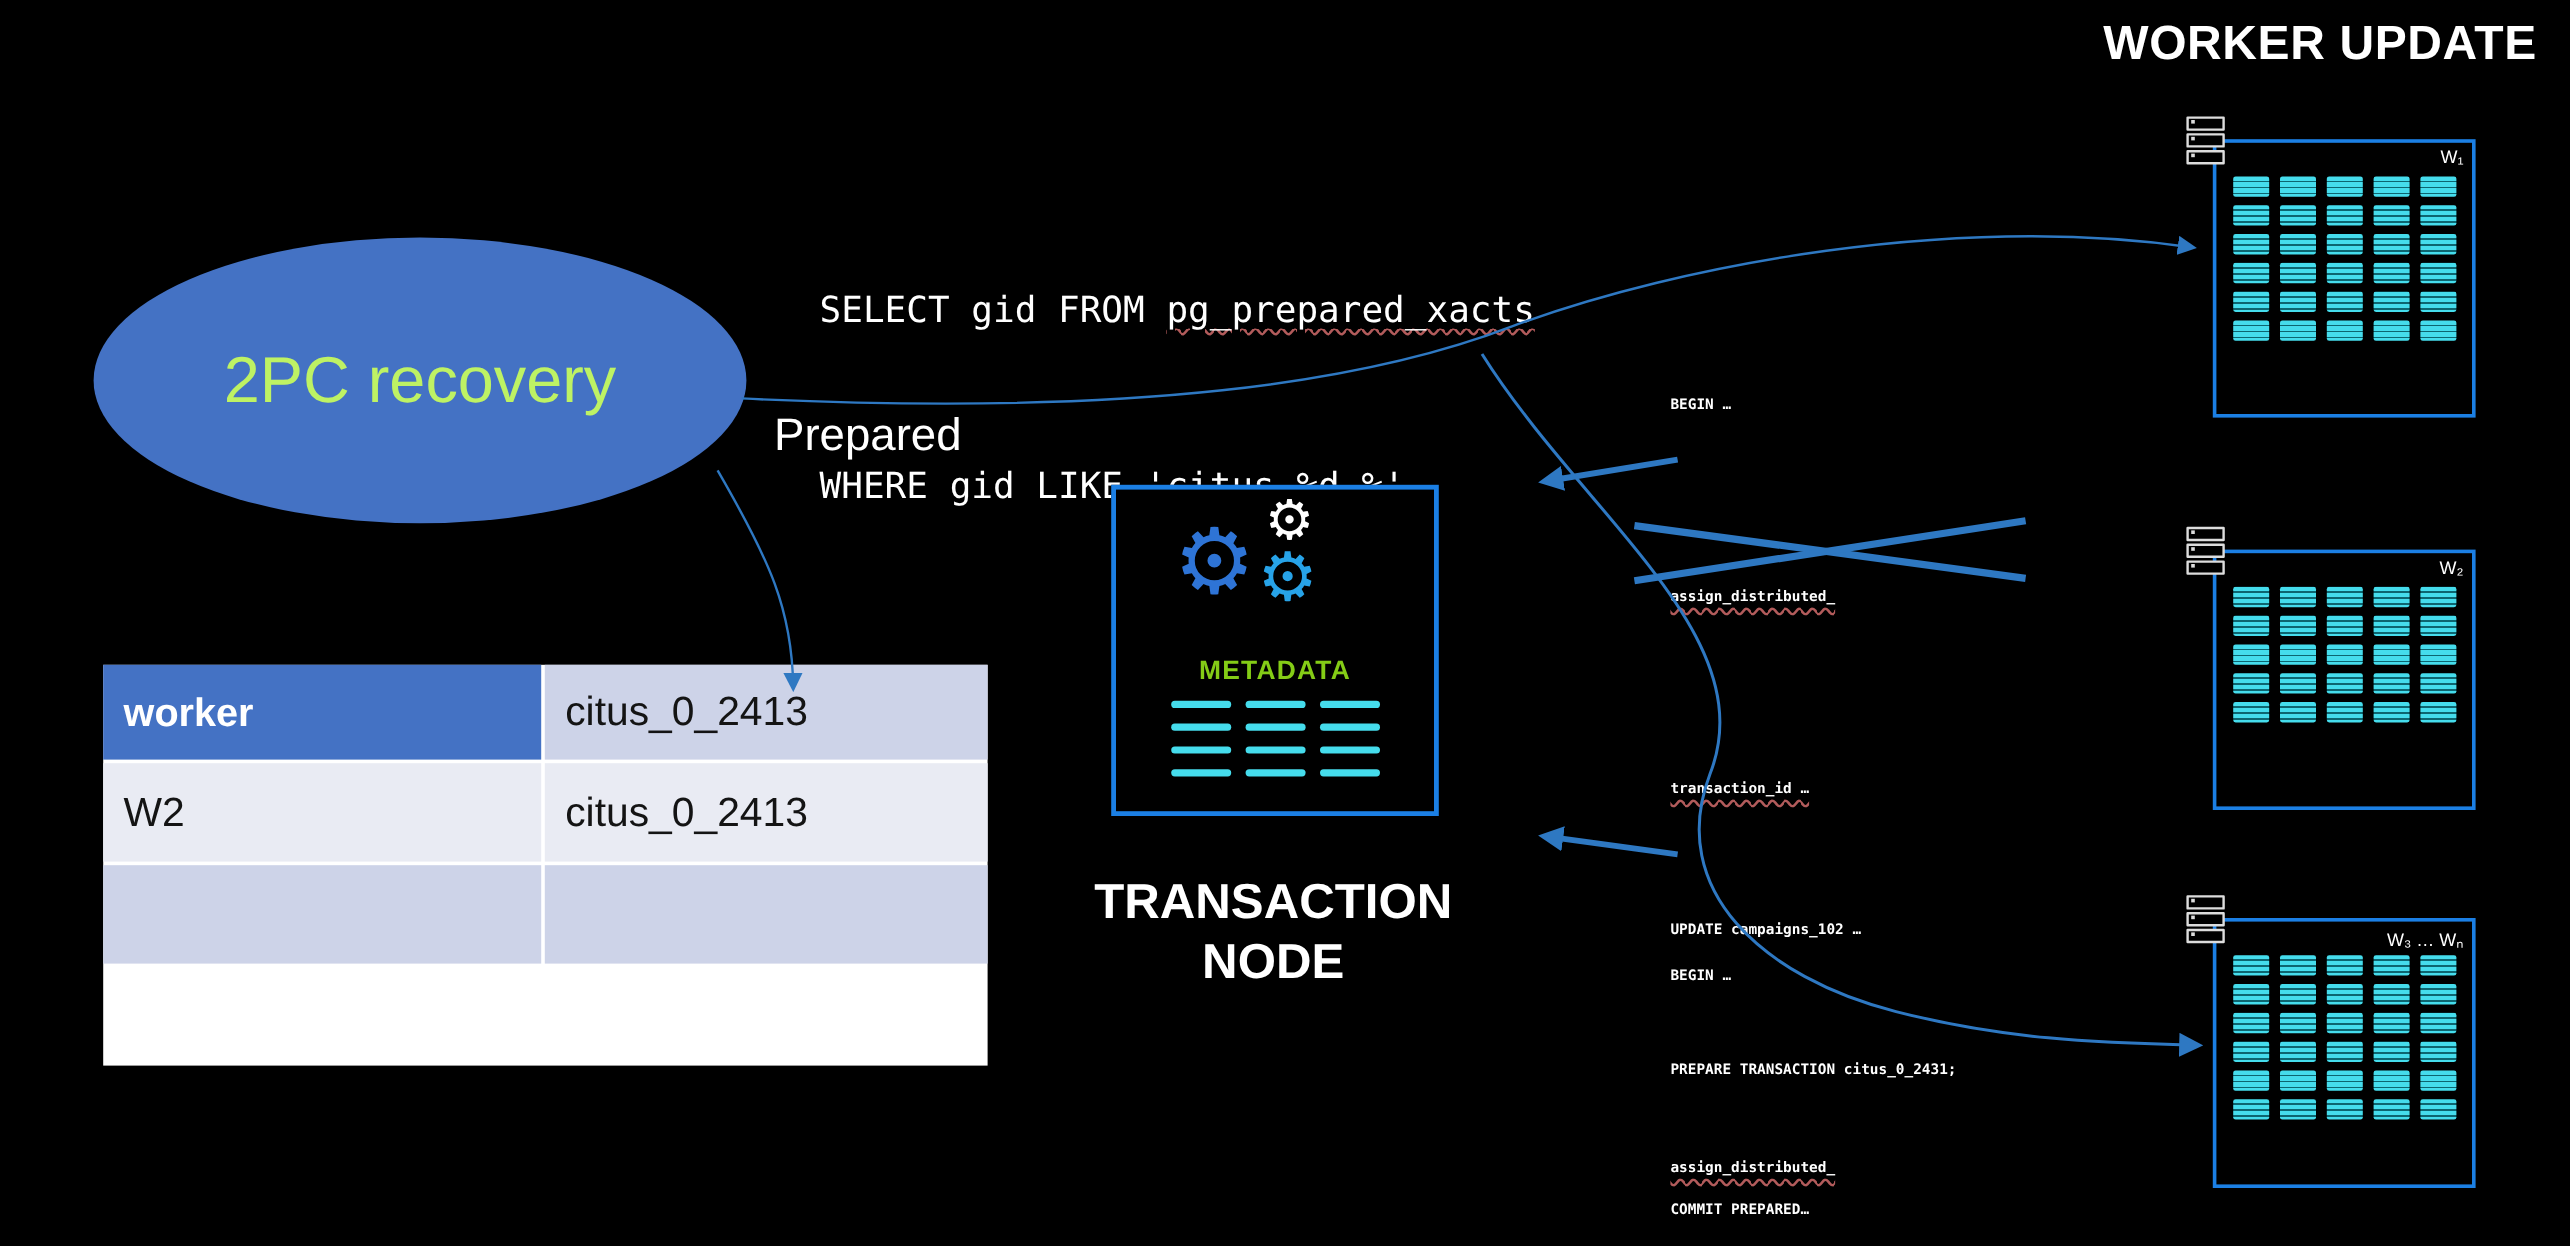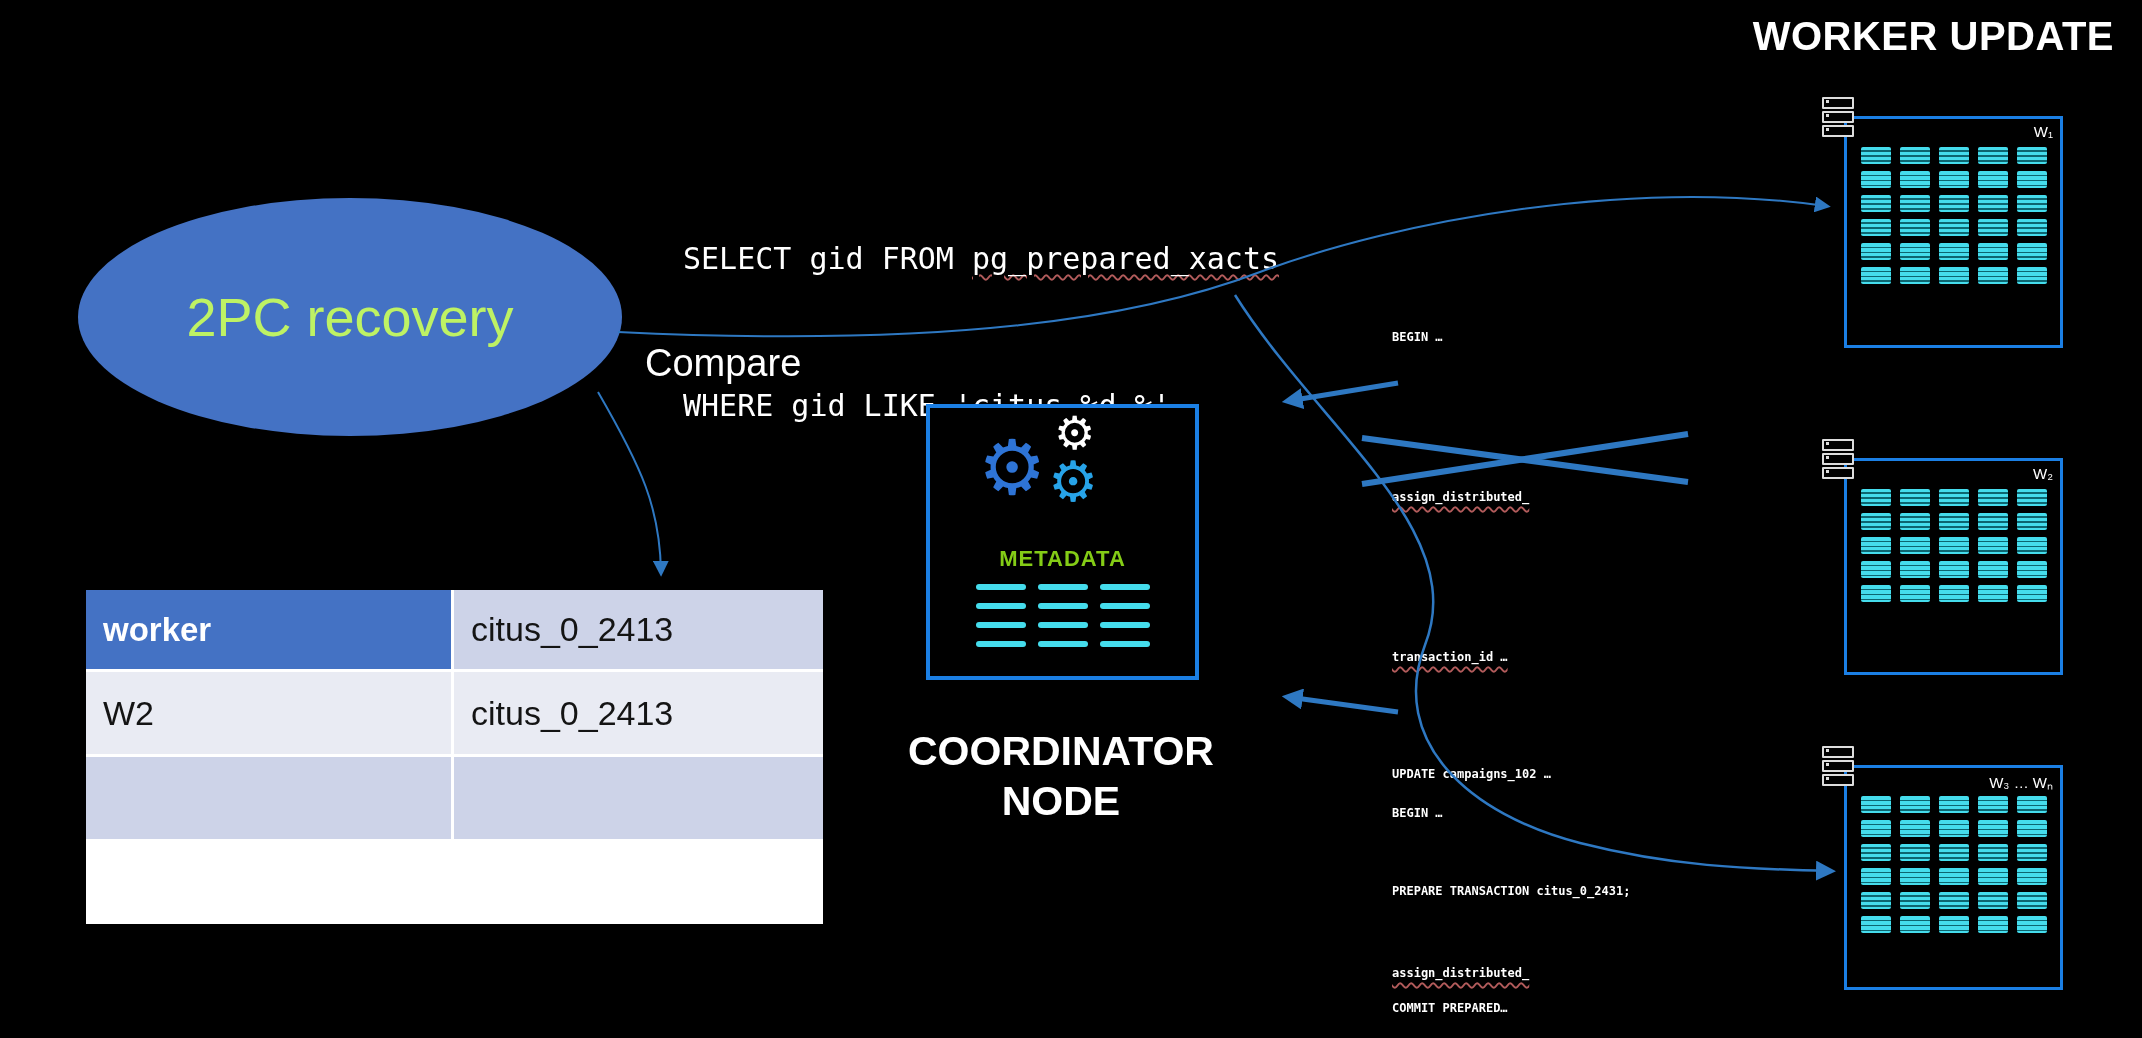--- a/index.html
+++ b/index.html
@@ -18,21 +18,21 @@
   .sp{text-decoration-line:underline;text-decoration-style:wavy;text-decoration-color:var(--code-underline-red);text-decoration-thickness:1.5px;text-underline-offset:5px;margin-top:43px;}
 
   
   .ellipse{left:78px;top:198px;width:544px;height:238px;border-radius:50%;
     background:var(--accent-blue);display:flex;align-items:center;justify-content:center;}
   .ellipse .lbl{font-size:54px;color:#bef264;}
 
   .compare{left:645px;top:342px;font-size:38px;}
 
   
-  .cmp-table{left:86px;top:590px;display:grid;grid-template-columns:365px 369px;
+  .cmp-table{left:86px;top:554px;display:grid;grid-template-columns:365px 369px;
     grid-template-rows:79px 82px 82px 82px;gap:3px;background:#fff;}
   .cell{display:flex;align-items:center;padding-left:17px;}
   .hdr{background:var(--accent-blue);color:#fff;font-weight:bold;font-size:33px;}
   .ra{background:var(--row-shade-dark);color:#141414;font-size:34px;}
   .rb{background:var(--row-shade-light);color:#141414;font-size:34px;}
 
   
   .coord-box{left:926px;top:404px;width:265px;height:268px;border:4px solid var(--box-border-blue);background:#000;}
   .gear{position:absolute;font-family:"DejaVu Sans",sans-serif;line-height:1;}
   .gear.g-white{left:124px;top:2px;font-size:46px;color:#fff;}
@@ -71,21 +71,21 @@
 
 <div class="abs sql mono">
   <div><span>SELECT gid FROM </span><span class="sp">pg_prepared_xacts</span></div>
   <div><span>WHERE gid LIKE </span><span class="sp">'citus_%d_%'</span></div>
 </div>
 
 <div class="abs ellipse">
   <div class="lbl">2PC recovery</div>
 </div>
 
-<div class="abs compare">Compare</div>
+<div class="abs compare">Prepared</div>
 
 <div class="abs cmp-table">
   <div class="cell hdr">worker</div>
   <div class="cell ra">citus_0_2413</div>
   <div class="cell rb">W2</div>
   <div class="cell rb">citus_0_2413</div>
   <div class="cell ra"></div>
   <div class="cell ra"></div>
 </div>
 
@@ -103,21 +103,21 @@
       <div class="mbar"></div>
       <div class="mbar"></div>
       <div class="mbar"></div>
       <div class="mbar"></div>
       <div class="mbar"></div>
       <div class="mbar"></div>
       <div class="mbar"></div>
     </div>
 </div>
 <div class="abs coord-caption">
-  <div>COORDINATOR</div>
+  <div>TRANSACTION</div>
   <div>NODE</div>
 </div>
 
 <div class="abs worker-box" style="left:1844px;top:116px;height:226px;">
   <div class="wlabel">W₁</div>
   <div class="shard-grid" style="grid-template-columns: repeat(5, 30px);">
       <div class="shard"></div>
       <div class="shard"></div>
       <div class="shard"></div>
       <div class="shard"></div>

